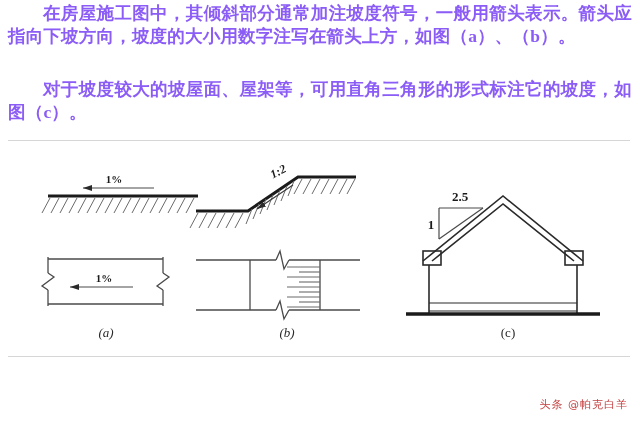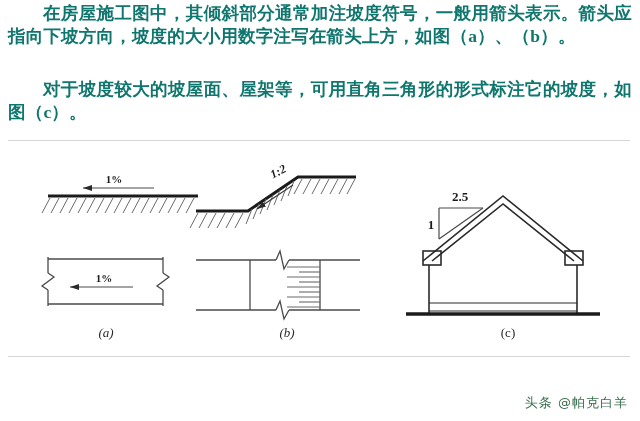--- a/index.html
+++ b/index.html
@@ -19,21 +19,21 @@
   
   .text-block {
     position: absolute;
     left: 0;
     top: 0;
     width: 640px;
     padding: 0 8px;
     box-sizing: border-box;
   }
   .para {
-    color: #0f766e;
+    color: #8b5cf6;
     font-size: 17.5px;
     line-height: 23.2px;
     letter-spacing: 0.2px;
     text-align: justify;
     text-align-last: left;
     font-weight: 600;
     margin: 0;
   }
   .para.indent { text-indent: 2em; }
   .p1 { position: absolute; left: 8px; top: 2px;  width: 624px; }
@@ -51,22 +51,22 @@
     border-bottom: 1px solid #d6d6d6;
   }
   .fig-svg { display: block; width: 622px; height: 215px; }
 
   
   .watermark {
     position: absolute;
     right: 12px;
     bottom: 9px;
     font-family: "DejaVu Sans", "Liberation Sans", sans-serif;
-    font-size: 13px;
-    color: #14532d;
+    font-size: 11px;
+    color: #b91c1c;
     letter-spacing: 1px;
     white-space: nowrap;
     opacity: 0.85;
   }
 </style>
 </head>
 <body>
 
 <div id="page">
 

